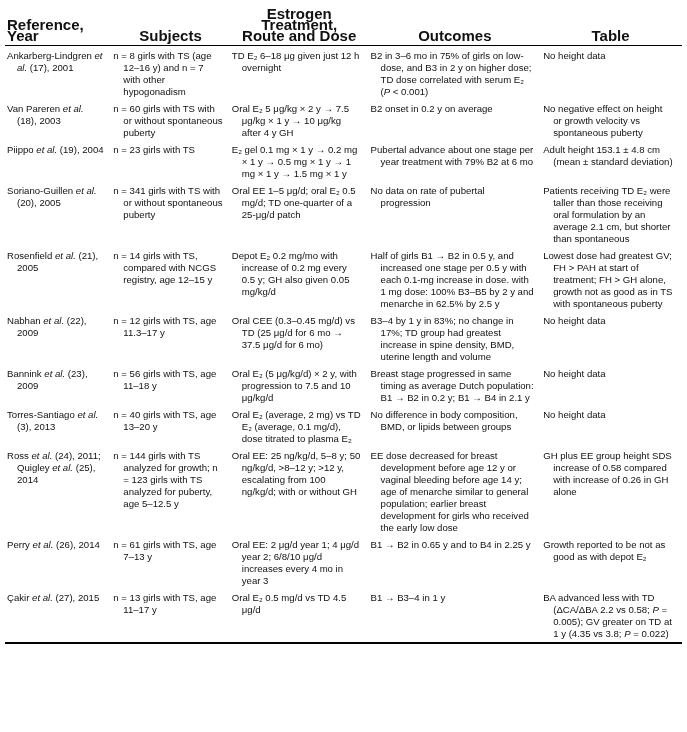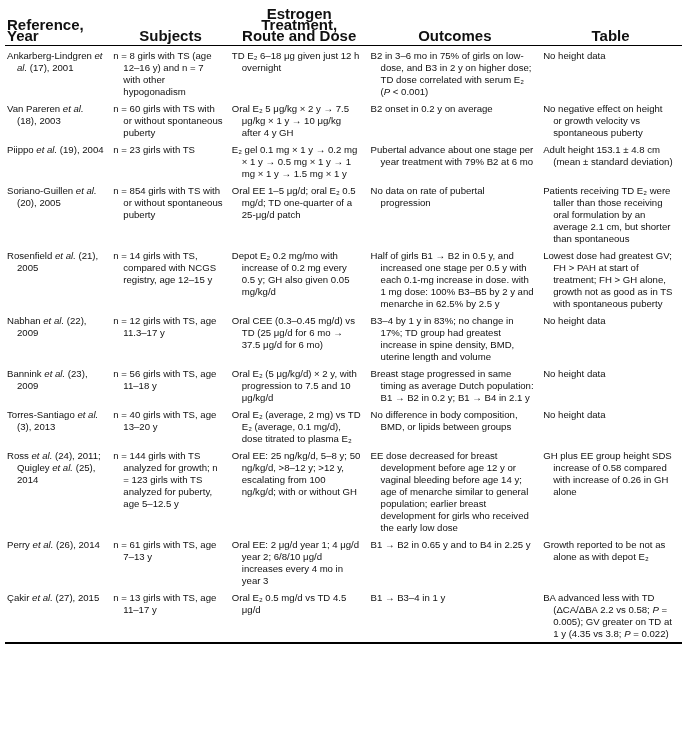--- a/index.html
+++ b/index.html
@@ -126,21 +126,21 @@
       <td>
             <span class="hang">Adult height 153.1 ± 4.8 cm (mean ± standard deviation)</span>
           </td>
     </tr>
 
     <tr>
       <td class="cellref">
             <span class="hang">Soriano-Guillen <i>et al.</i> (20), 2005</span>
           </td>
       <td>
-            <span class="hang">n = 854 girls with TS with or without spontaneous puberty</span>
+            <span class="hang">n = 341 girls with TS with or without spontaneous puberty</span>
           </td>
       <td>
             <span class="hang">Oral EE 1–5 μg/d; oral E₂ 0.5 mg/d; TD one-quarter of a 25-μg/d patch</span>
           </td>
       <td>
             <span class="hang">No data on rate of pubertal progression</span>
           </td>
       <td>
             <span class="hang">Patients receiving TD E₂ were taller than those receiving oral formulation by an average 2.1 cm, but shorter than spontaneous</span>
           </td>
@@ -243,21 +243,21 @@
       <td>
             <span class="hang">n = 61 girls with TS, age 7–13 y</span>
           </td>
       <td>
             <span class="hang">Oral EE: 2 μg/d year 1; 4 μg/d year 2; 6/8/10 μg/d increases every 4 mo in year 3</span>
           </td>
       <td>
             <span class="hang">B1 → B2 in 0.65 y and to B4 in 2.25 y</span>
           </td>
       <td>
-            <span class="hang">Growth reported to be not as alone as with depot E₂</span>
+            <span class="hang">Growth reported to be not as good as with depot E₂</span>
           </td>
     </tr>
 
     <tr>
       <td class="cellref">
             <span class="hang">Çakir <i>et al.</i> (27), 2015</span>
           </td>
       <td>
             <span class="hang">n = 13 girls with TS, age 11–17 y</span>
           </td>

